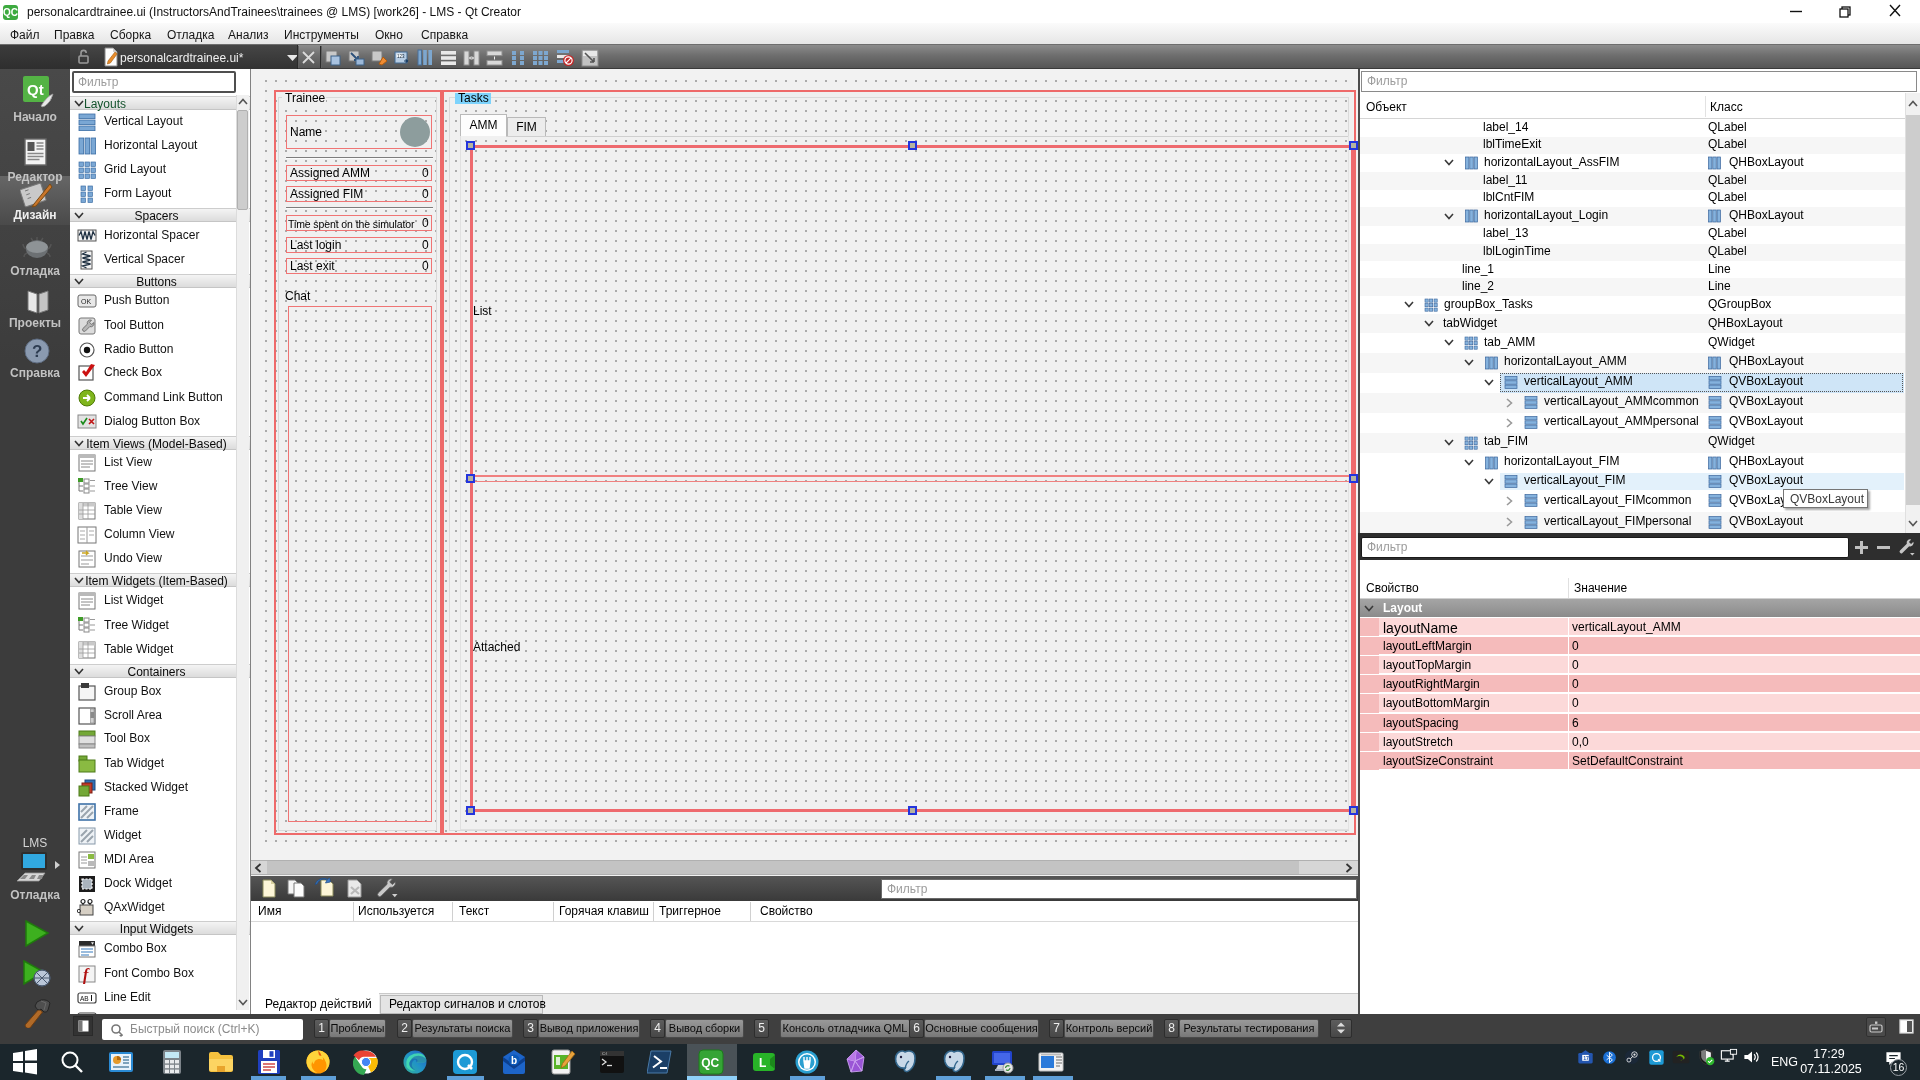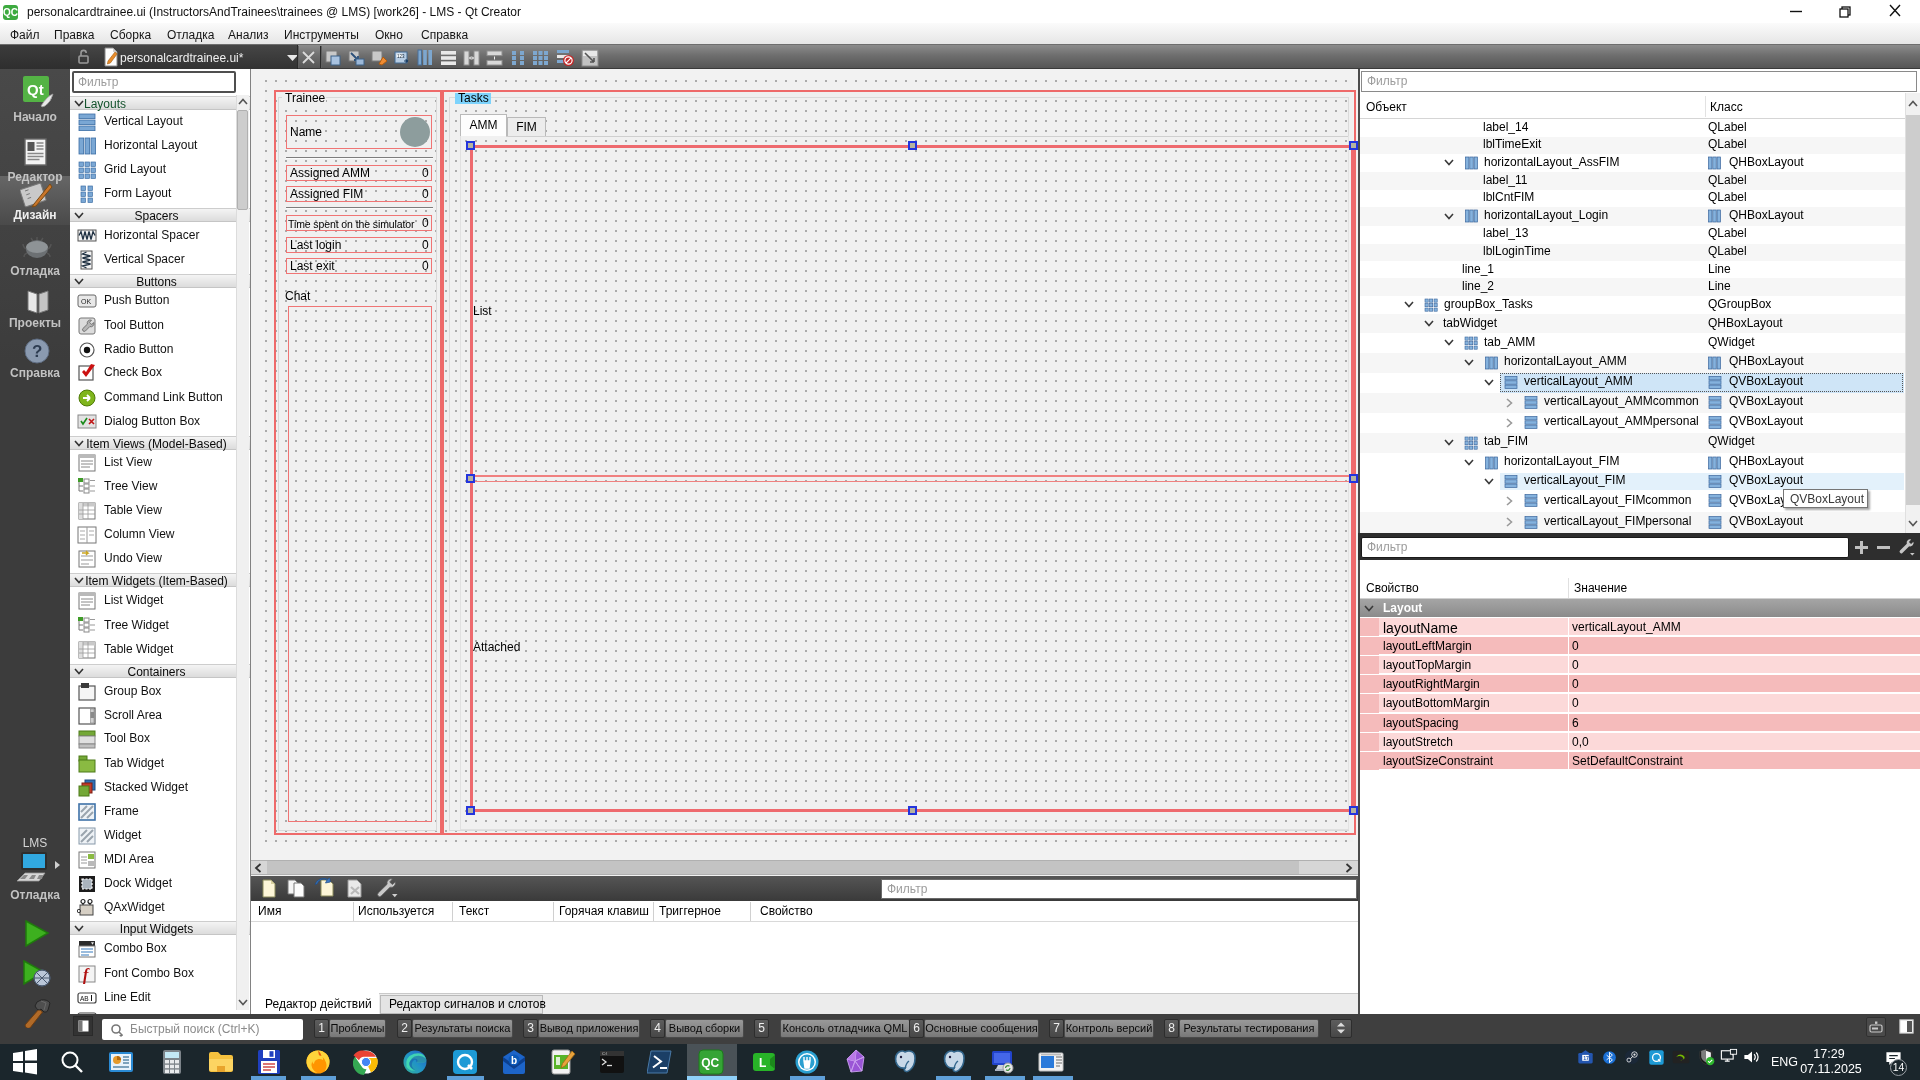--- a/index.html
+++ b/index.html
@@ -1156,15 +1156,15 @@
       <path d="M2 10 h5 l6 -5 v16 l-6 -5 h-5z" fill="#fff"></path>
       <path d="M16 9 a5.5 5.5 0 0 1 0 8 M19 6.5 a9 9 0 0 1 0 13" stroke="#fff" stroke-width="1.8" fill="none"></path>
     </svg>
   <div class="abs" style="left:1771px;top:1055px;font-size:12.5px;color:#fff">ENG</div>
   <div class="abs" style="left:1800px;top:1047px;width:58px;text-align:center;font-size:12.5px;color:#fff">17:29</div>
   <div class="abs" style="left:1796px;top:1062px;width:70px;text-align:center;font-size:12.5px;color:#fff">07.11.2025</div>
   <svg class="abs" style="left:1884px;top:1050px" width="19" height="17" viewBox="0 0 26 24">
       <path d="M3 3 h20 v14 h-12 l-4 4 v-4 h-4z" fill="#fff"></path>
       <path d="M7 8 h12 M7 12 h8" stroke="#1b262c" stroke-width="1.6"></path>
     </svg>
-  <div class="abs" style="left:1890px;top:1059px;width:17px;height:17px;border:1.4px solid #9aa0a6;border-radius:50%;background:#1b262c;color:#fff;font-size:10.5px;text-align:center;line-height:15px">14</div>
+  <div class="abs" style="left:1890px;top:1059px;width:17px;height:17px;border:1.4px solid #9aa0a6;border-radius:50%;background:#1b262c;color:#fff;font-size:10.5px;text-align:center;line-height:15px">16</div>
 
 </div>
 
 </body></html>

